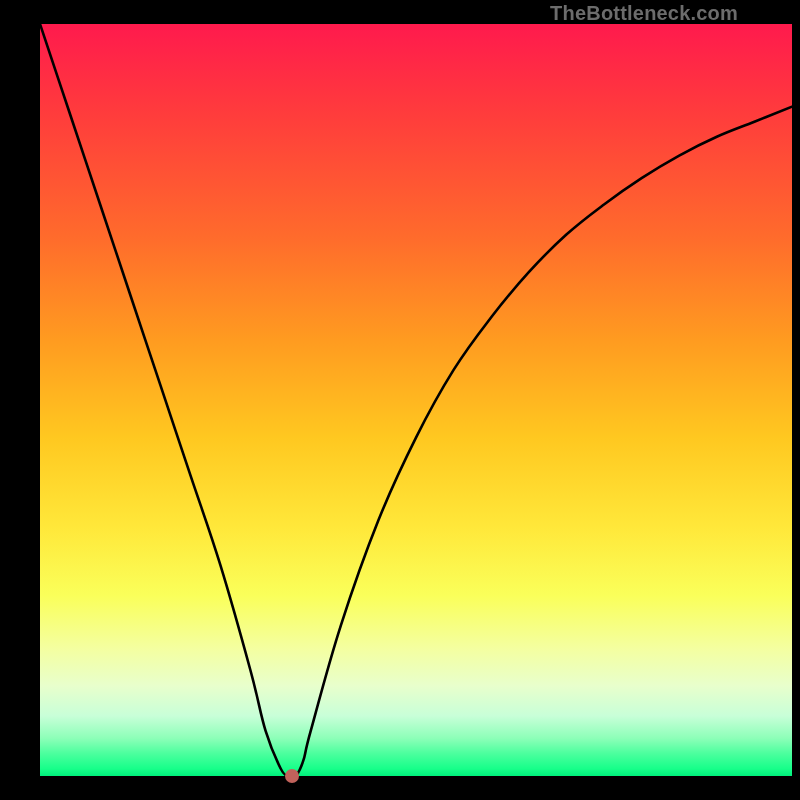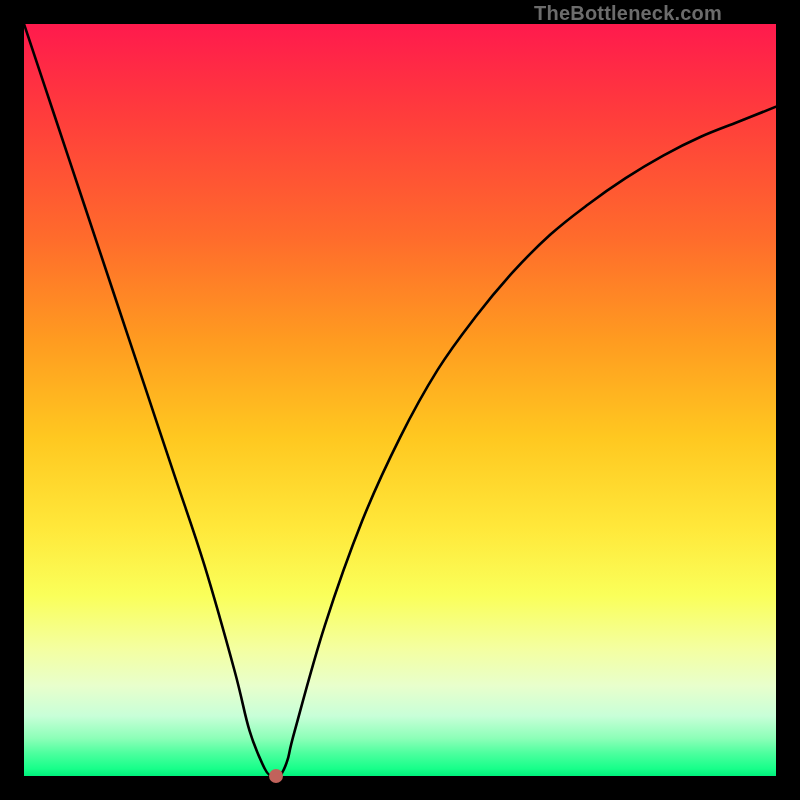--- a/index.html
+++ b/index.html
@@ -5,21 +5,21 @@
   html, body {
     margin: 0;
     padding: 0;
     width: 800px;
     height: 800px;
     background: #000;
     overflow: hidden;
   }
   .frame {
     position: absolute;
-    left: 0;
+    left: 16px;
     top: 0;
     width: 732px;
     height: 800px;
     background: #000;
   }
   .plot-area {
     position: absolute;
     left: 24px;
     top: 24px;
     width: 752px;

